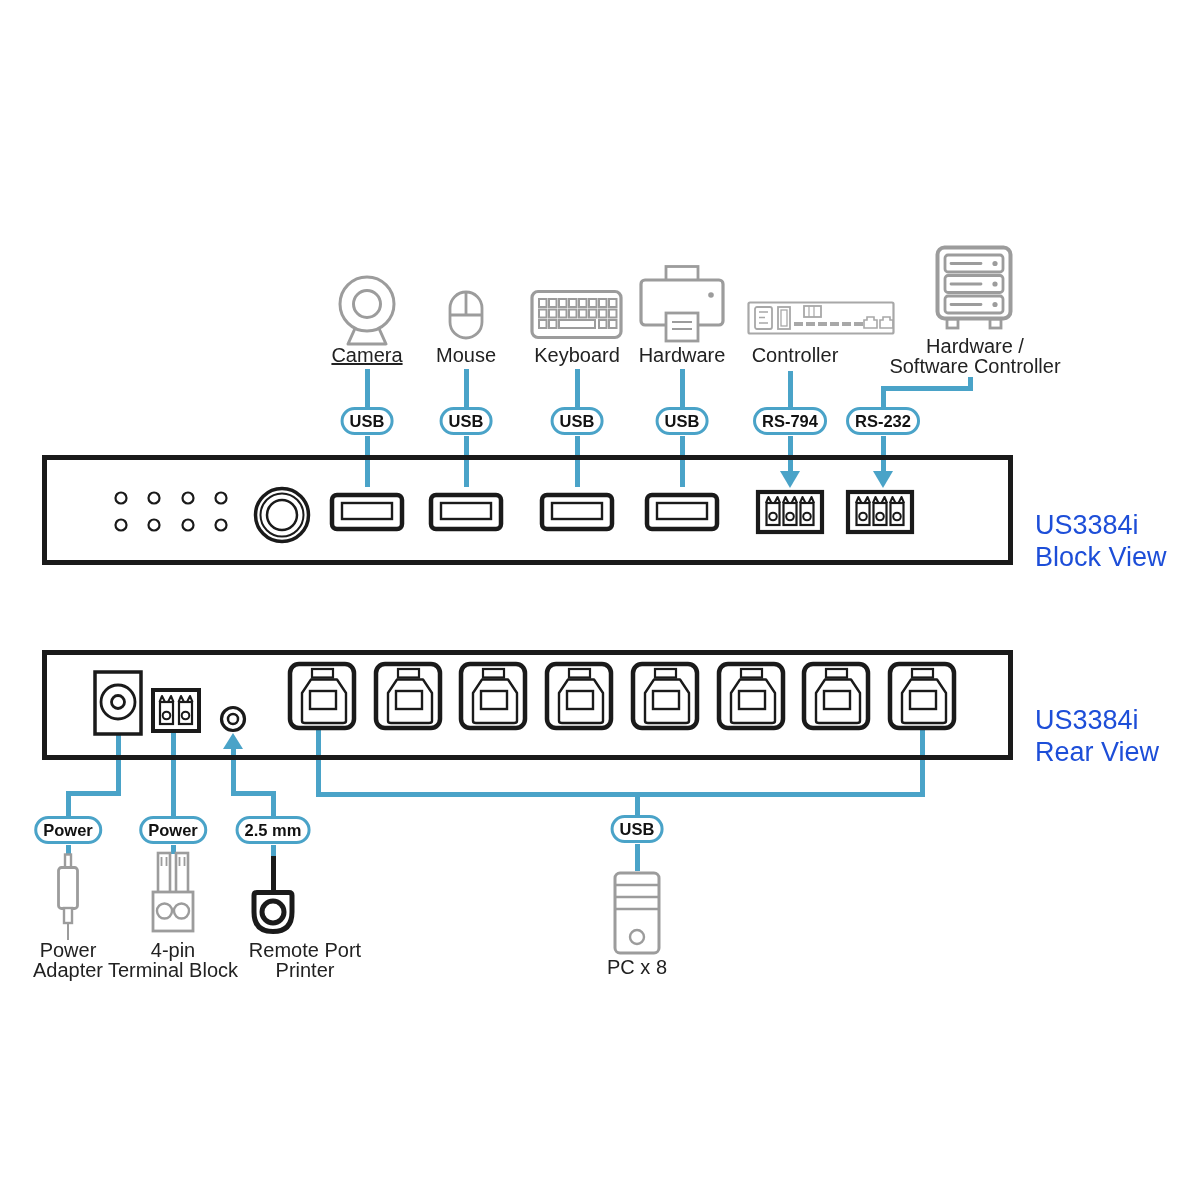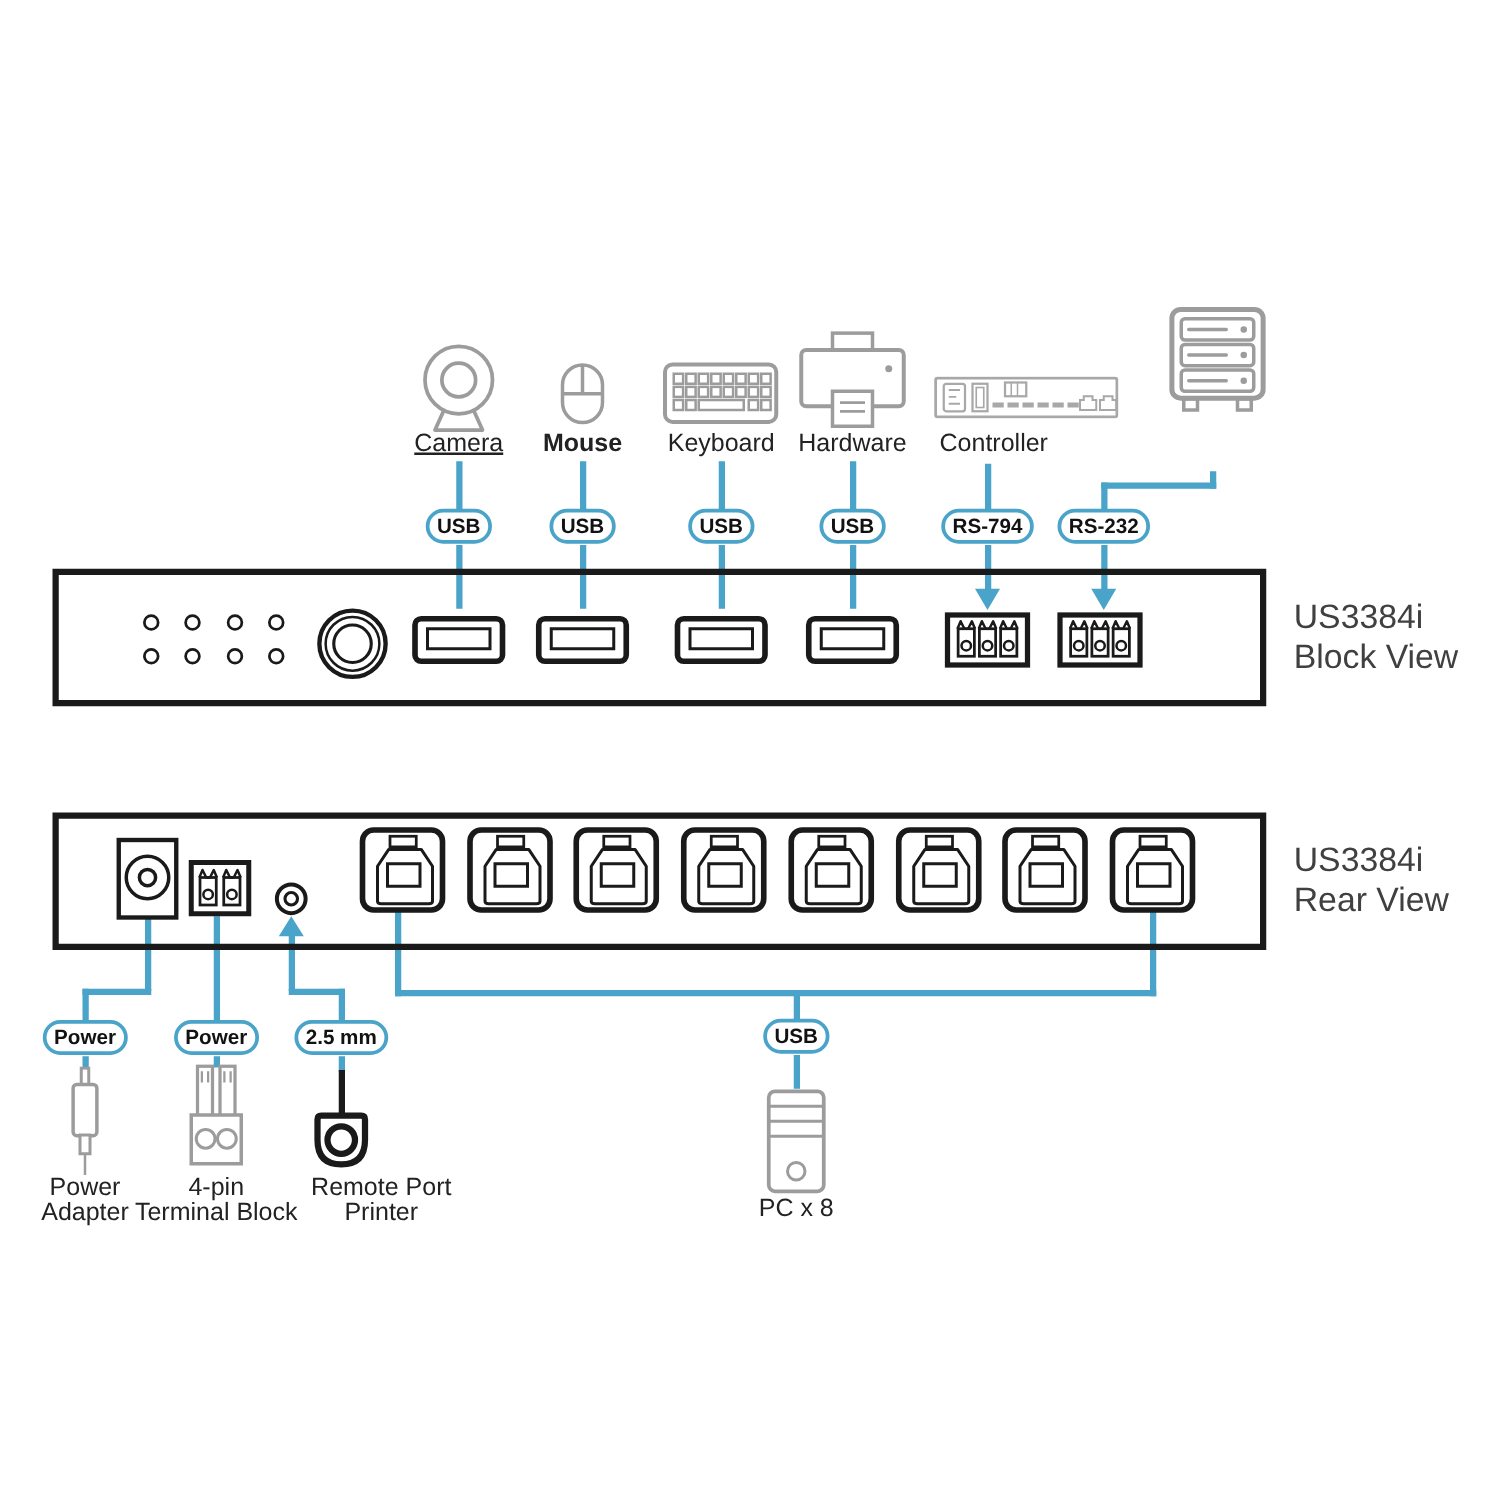--- a/index.html
+++ b/index.html
@@ -12,21 +12,21 @@
               border-right:10px solid transparent;border-top:17px solid #4AA3C8;z-index:2;}
   .arrow-up{position:absolute;width:0;height:0;border-left:10px solid transparent;
             border-right:10px solid transparent;border-bottom:16px solid #4AA3C8;z-index:2;}
   .pill{position:absolute;transform:translateX(-50%);background:#fff;border:3.5px solid #4AA3C8;
         border-radius:15px;padding:0 6px;font:bold 16.5px/22px "Liberation Sans",sans-serif;
         color:#121212;white-space:nowrap;z-index:6;}
   .panel{position:absolute;left:42px;width:961px;height:100px;border:5px solid #1a1a1a;
          background:transparent;z-index:3;}
   .devlabel{position:absolute;transform:translateX(-50%);font:20px/20px "Liberation Sans",sans-serif;
             color:#222;white-space:nowrap;text-align:center;z-index:4;}
-  .viewlabel{position:absolute;font:27px/32px "Liberation Sans",sans-serif;color:#404040;z-index:4;}
+  .viewlabel{position:absolute;font:27px/32px "Liberation Sans",sans-serif;color:#1d4ed8;z-index:4;margin-top:32px;}
   .icon{position:absolute;z-index:5;}
   .icon svg{display:block;}
 </style>
 </head>
 <body>
 
 <div class="canvas">
 
   <div class="icon" style="left:332px;top:274px;">
     <svg width="70" height="72" viewBox="0 0 70 72" fill="none">
@@ -100,24 +100,28 @@
       <path d="M18 20.5 H48 M18 41 H48 M18 61.5 H48" stroke="#9C9C9C" stroke-width="2.8" stroke-linecap="round"></path>
       <circle cx="62" cy="20.5" r="2.6" fill="#9C9C9C"></circle>
         <circle cx="62" cy="41" r="2.6" fill="#9C9C9C"></circle>
         <circle cx="62" cy="61.5" r="2.6" fill="#9C9C9C"></circle>
       <rect x="14" y="76" width="11" height="9" stroke="#9C9C9C" stroke-width="2.8"></rect>
       <rect x="57" y="76" width="11" height="9" stroke="#9C9C9C" stroke-width="2.8"></rect>
     </svg>
   </div>
 
   <div class="devlabel" style="left:367px;top:345px;text-decoration:underline;">Camera</div>
-  <div class="devlabel" style="left:466px;top:345px;font-weight:bold;">Mouse</div>
+  <div class="devlabel" style="left:466px;top:345px;">Mouse</div>
   <div class="devlabel" style="left:577px;top:345px;">Keyboard</div>
   <div class="devlabel" style="left:682px;top:345px;">Hardware</div>
   <div class="devlabel" style="left:795px;top:345px;">Controller</div>
+  <div class="devlabel" style="left:975px;top:336px;">
+    <span>Hardware /</span><br>
+    <span>Software Controller</span>
+  </div>
 
   <div class="vline" style="left:364.5px;top:369px;height:39px;"></div>
   <div class="vline" style="left:463.5px;top:369px;height:39px;"></div>
   <div class="vline" style="left:574.5px;top:369px;height:39px;"></div>
   <div class="vline" style="left:679.5px;top:369px;height:39px;"></div>
   <div class="vline" style="left:787.5px;top:371px;height:37px;"></div>
   <div class="vline" style="left:967.5px;top:377px;height:14px;"></div>
   <div class="hline" style="left:880.5px;top:386px;width:92px;"></div>
   <div class="vline" style="left:880.5px;top:386px;height:22px;"></div>
 

